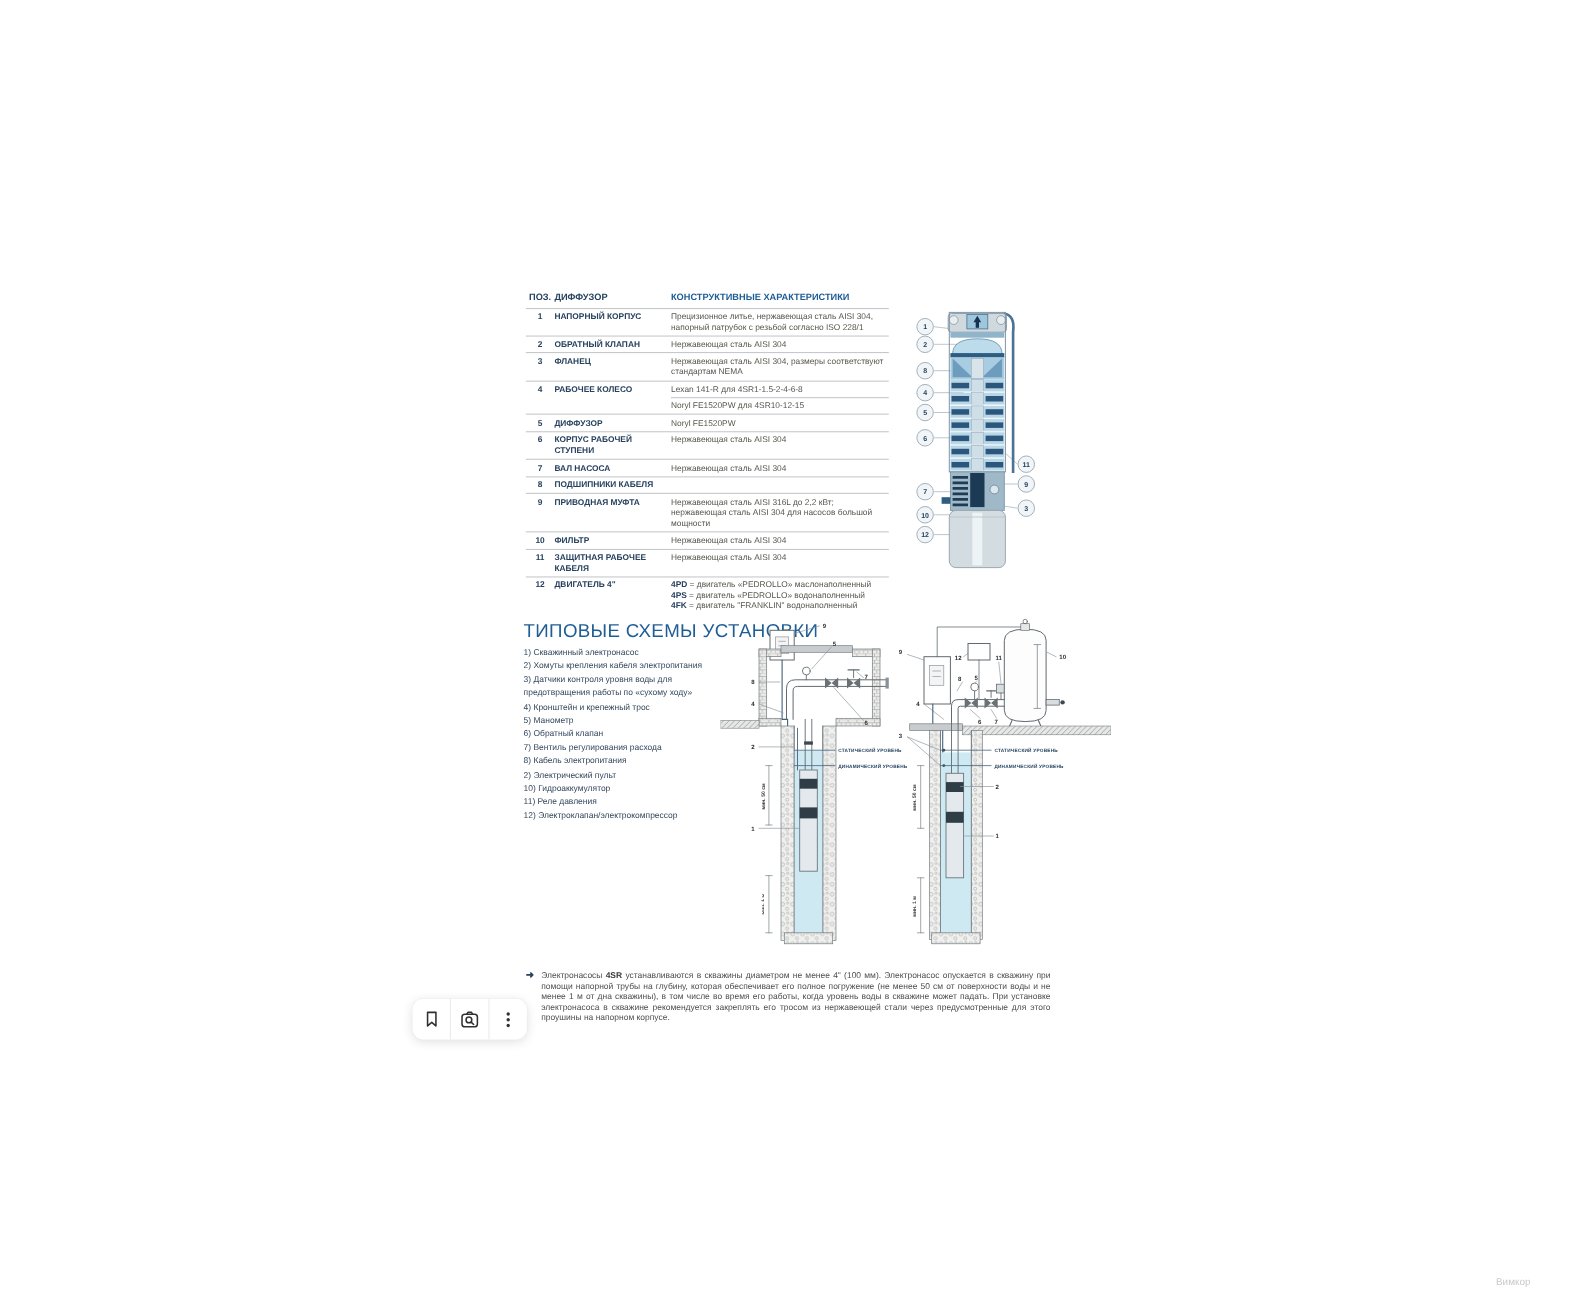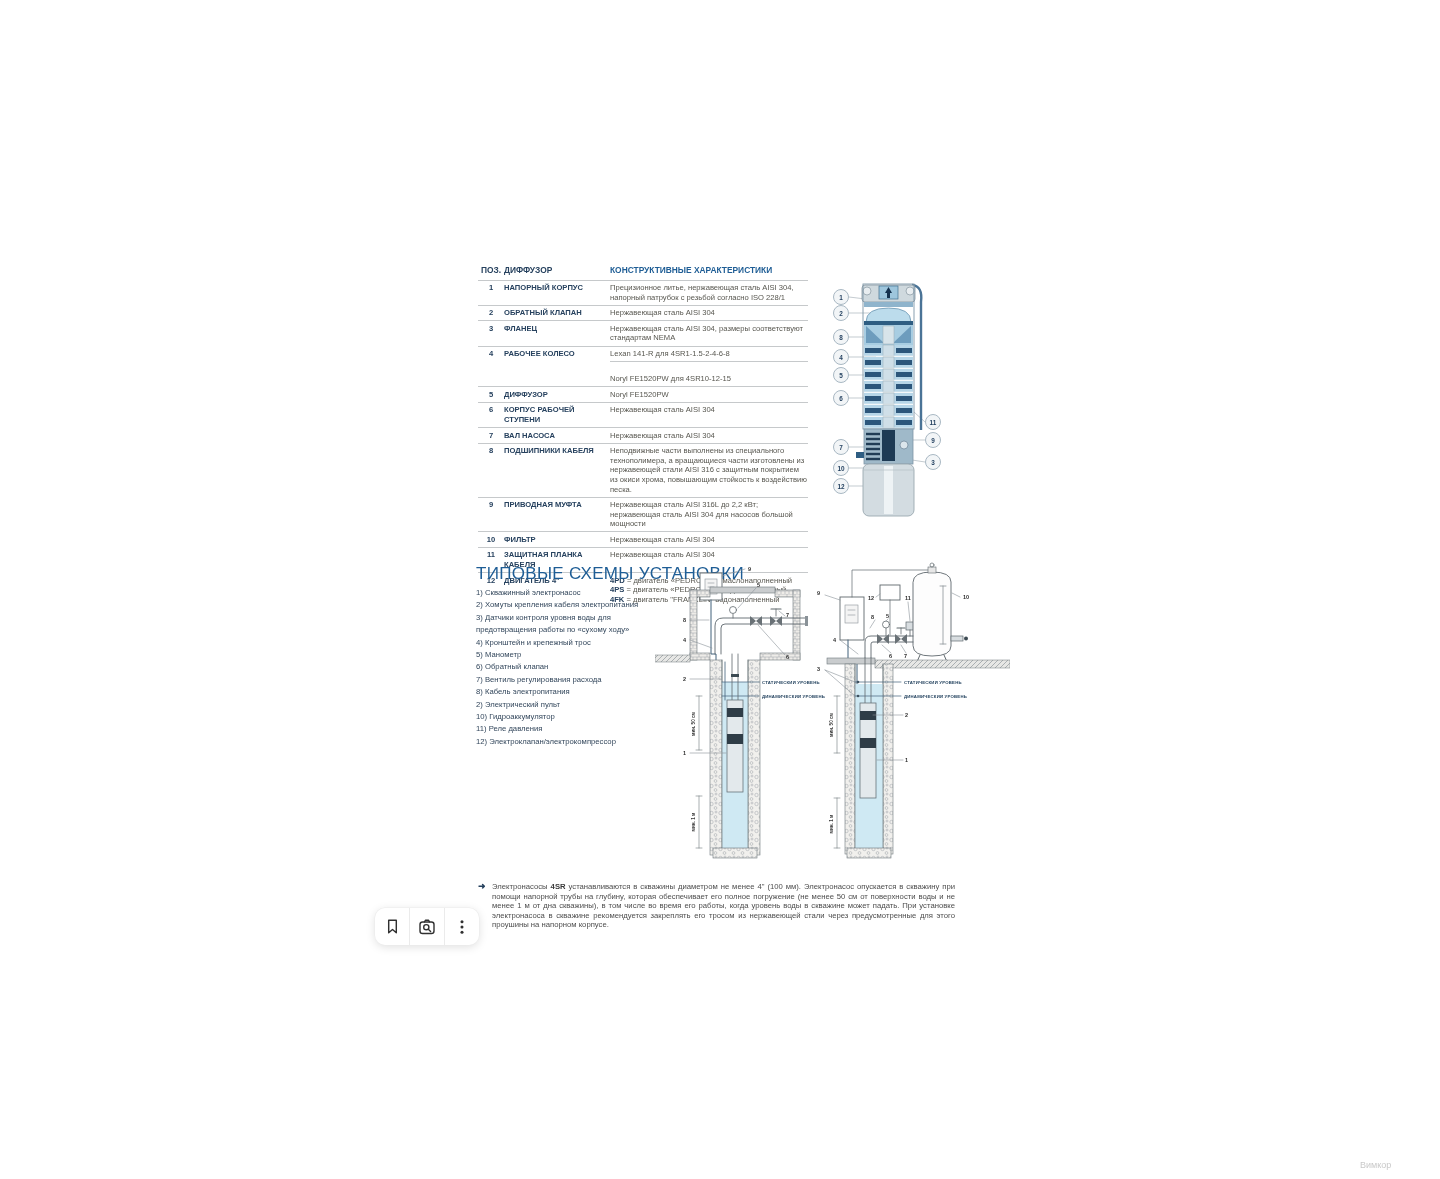--- a/index.html
+++ b/index.html
@@ -6,21 +6,21 @@
   body{font-family:"Liberation Sans",sans-serif;}
   #stage{position:relative;width:1440px;height:1179px;background:#fff;overflow:hidden;}
 
   
   .tbl{position:absolute;left:478px;top:266px;width:330px;font-size:7.6px;line-height:9.6px;color:#57564f;}
   .thead{display:flex;font-weight:bold;color:#1e5d95;font-size:8.4px;padding-bottom:4px;}
   .trow{display:flex;border-top:1px solid #c6c9cb;padding:2.5px 0;}
   .c-pos{width:26px;text-align:center;font-weight:bold;color:#26415e;flex:none;}
   .c-name{width:106px;font-weight:bold;color:#26415e;flex:none;padding-right:4px;box-sizing:border-box;}
   .c-desc{flex:1;}
-  .desc2{border-top:1px solid #c6c9cb;margin-top:2.5px;padding-top:12px;}
+  .desc2{border-top:1px solid #c6c9cb;margin-top:2.5px;padding-top:2px;}
   .mcode{color:#26415e;text-align:right;}
 
   
   .schemes-title{position:absolute;left:476px;top:564px;font-size:17px;font-weight:normal;color:#1e5d95;letter-spacing:.3px;}
   .legend{position:absolute;left:476px;top:587px;width:176px;font-size:7.7px;line-height:12.4px;color:#33475c;}
   .note{position:absolute;left:492px;top:882px;width:463px;font-size:7.7px;line-height:9.6px;color:#4d4d4d;text-align:justify;}
   .note b{color:#3a3a3a;}
   .note-arrow{position:absolute;left:478px;top:881px;font-size:9px;font-weight:bold;color:#26415e;}
   .watermark{position:absolute;left:1360px;top:1160px;font-size:9px;color:#c9c9c9;}
 
@@ -83,35 +83,34 @@
       <div class="c-desc">Нержавеющая сталь AISI 304</div>
     </div>
     <div class="trow">
       <div class="c-pos">7</div>
       <div class="c-name">ВАЛ НАСОСА</div>
       <div class="c-desc">Нержавеющая сталь AISI 304</div>
     </div>
     <div class="trow">
       <div class="c-pos">8</div>
       <div class="c-name">ПОДШИПНИКИ КАБЕЛЯ</div>
-      <div class="c-desc">Неподвижные части выполнены из специального технополимера, а вращающиеся части изготовлены из нержавеющей стали AISI 316 с защитным покрытием из окиси хрома, повышающим стойкость к воздействию песка.</div>
     </div>
     <div class="trow">
       <div class="c-pos">9</div>
       <div class="c-name">ПРИВОДНАЯ МУФТА</div>
       <div class="c-desc">Нержавеющая сталь AISI 316L до 2,2 кВт; нержавеющая сталь AISI 304 для насосов большой мощности</div>
     </div>
     <div class="trow">
       <div class="c-pos">10</div>
       <div class="c-name">ФИЛЬТР</div>
       <div class="c-desc">Нержавеющая сталь AISI 304</div>
     </div>
     <div class="trow">
       <div class="c-pos">11</div>
-      <div class="c-name">ЗАЩИТНАЯ ПЛАНКА КАБЕЛЯ</div>
+      <div class="c-name">ЗАЩИТНАЯ РАБОЧЕЕ КАБЕЛЯ</div>
       <div class="c-desc">Нержавеющая сталь AISI 304</div>
     </div>
     <div class="trow">
       <div class="c-pos">12</div>
       <div class="c-name">ДВИГАТЕЛЬ 4"</div>
       <div class="c-desc">
         <div><b class="mcode">4PD</b><span> = двигатель «PEDROLLO» маслонаполненный</span></div>
         <div><b class="mcode">4PS</b><span> = двигатель «PEDROLLO» водонаполненный</span></div>
         <div><b class="mcode">4FK</b><span> = двигатель "FRANKLIN" водонаполненный</span></div>
       </div>

